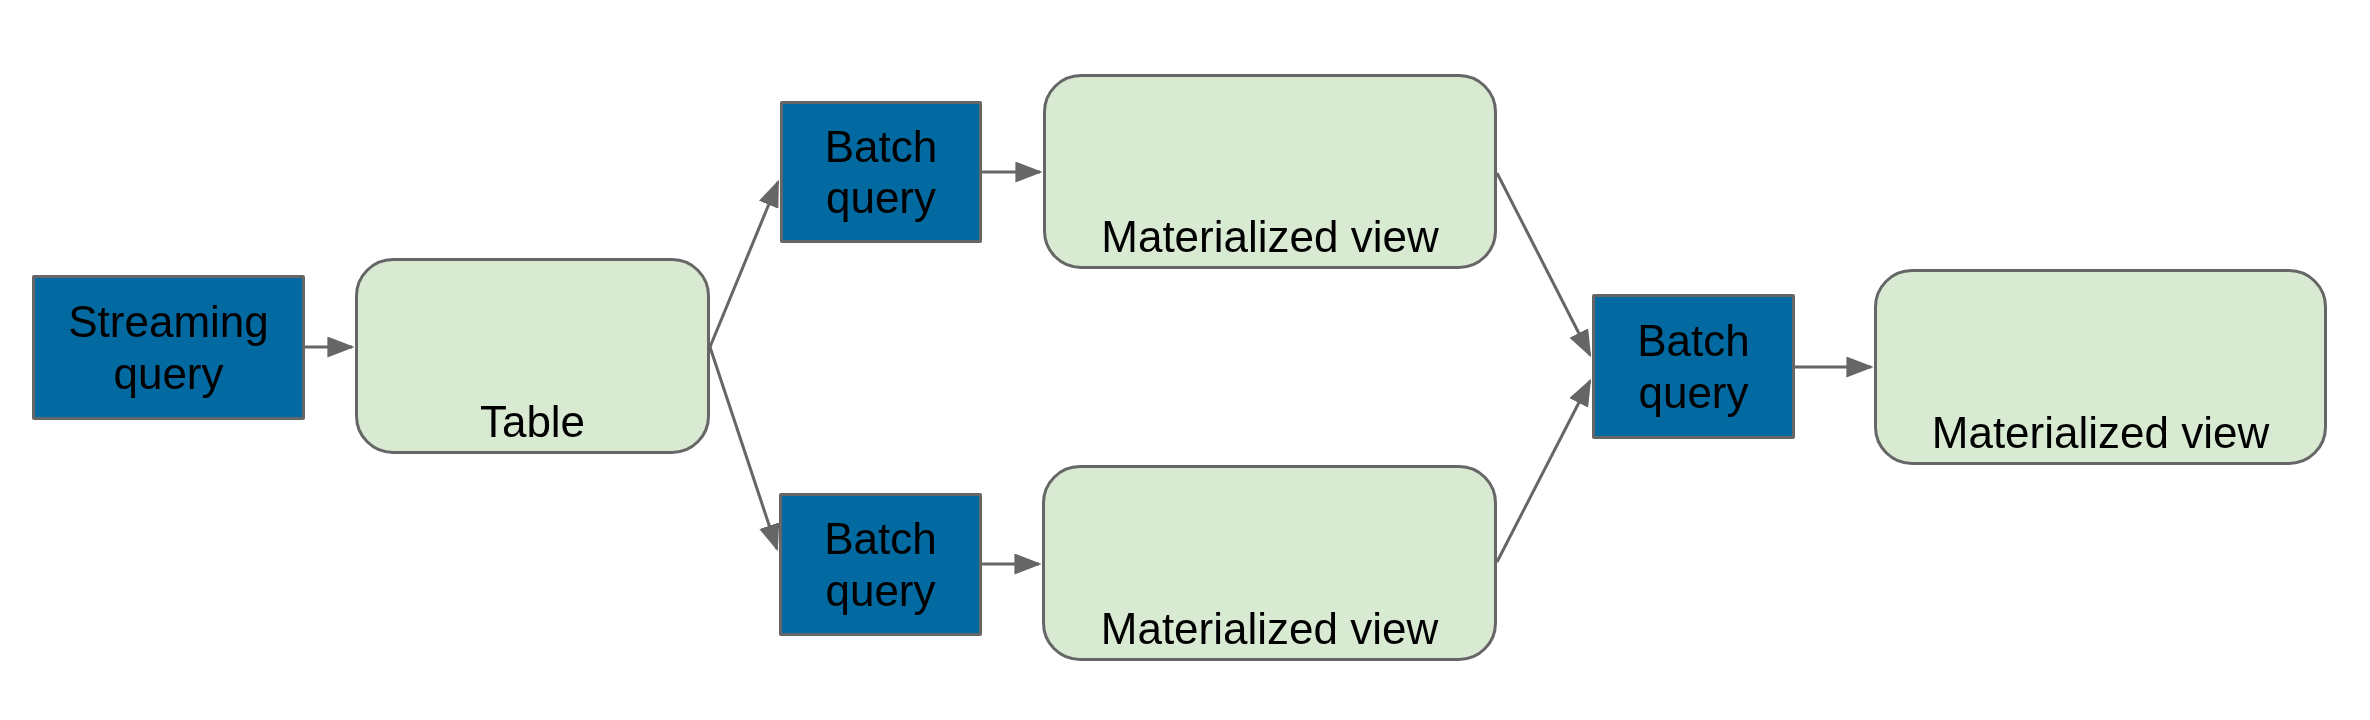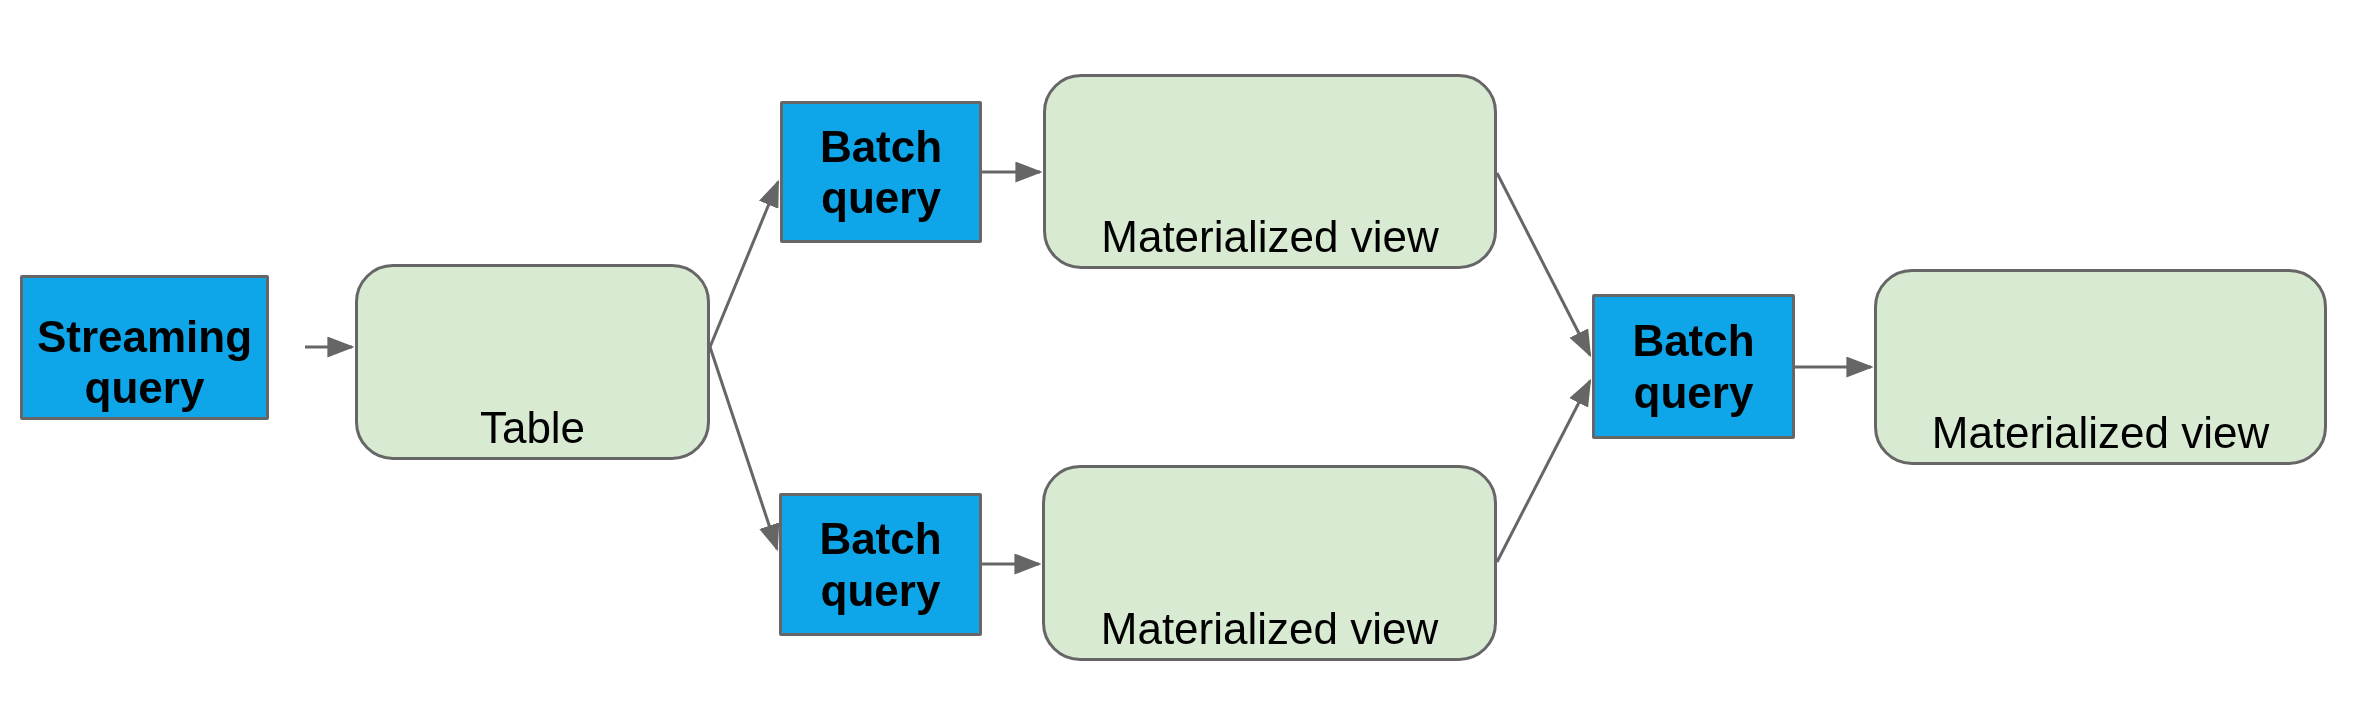--- a/index.html
+++ b/index.html
@@ -29,32 +29,31 @@
     display: flex;
     align-items: center;
     justify-content: center;
     text-align: center;
     color: #000000;
     font-size: 44px;
     line-height: 1.16;
     padding: 4px 14px;
   }
   .node.query {
-    background: #0ea5e9;
+    background: #0369a1;
     border-radius: 2px;
-    font-weight: bold;
   }
   .node.entity {
     background: #d9ead3;
     border-radius: 38px;
     align-items: flex-end;
   }
   
-  #n-streaming { left: 20px;  top: 275px; width: 249px; height: 145px; align-items: flex-end; }
-  #n-table     { left: 355px; top: 264px; width: 355px; height: 196px; }
+  #n-streaming { left: 32px;  top: 275px; width: 273px; height: 145px; }
+  #n-table     { left: 355px; top: 258px; width: 355px; height: 196px; }
   #n-batch-top { left: 780px; top: 101px; width: 202px; height: 142px; }
   #n-mv-top    { left: 1043px;top: 74px;  width: 454px; height: 195px; }
   #n-batch-bot { left: 779px; top: 493px; width: 203px; height: 143px; }
   #n-mv-bot    { left: 1042px;top: 465px; width: 455px; height: 196px; }
   #n-batch-rt  { left: 1592px;top: 294px; width: 203px; height: 145px; }
   #n-mv-rt     { left: 1874px;top: 269px; width: 453px; height: 196px; }
 </style>
 </head>
 <body>
 

